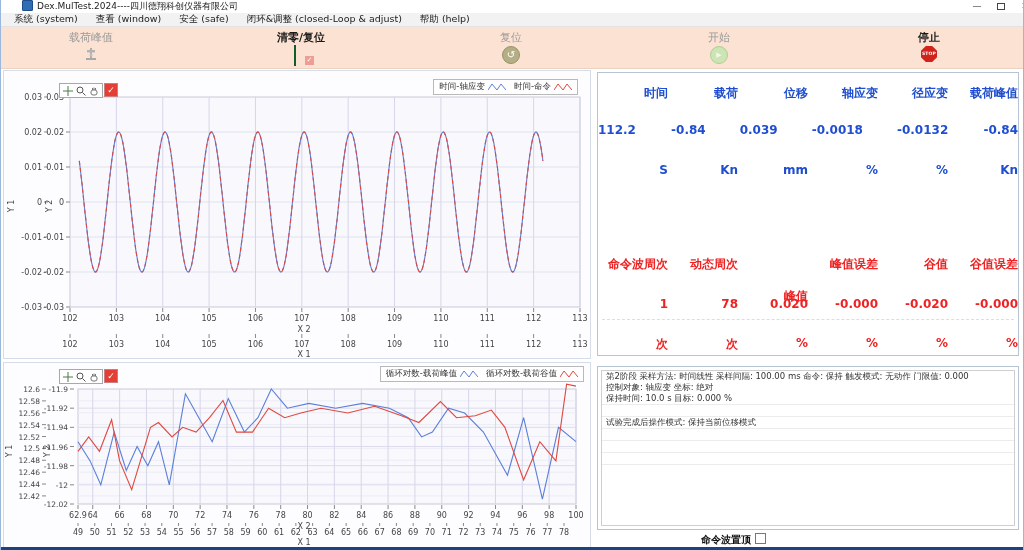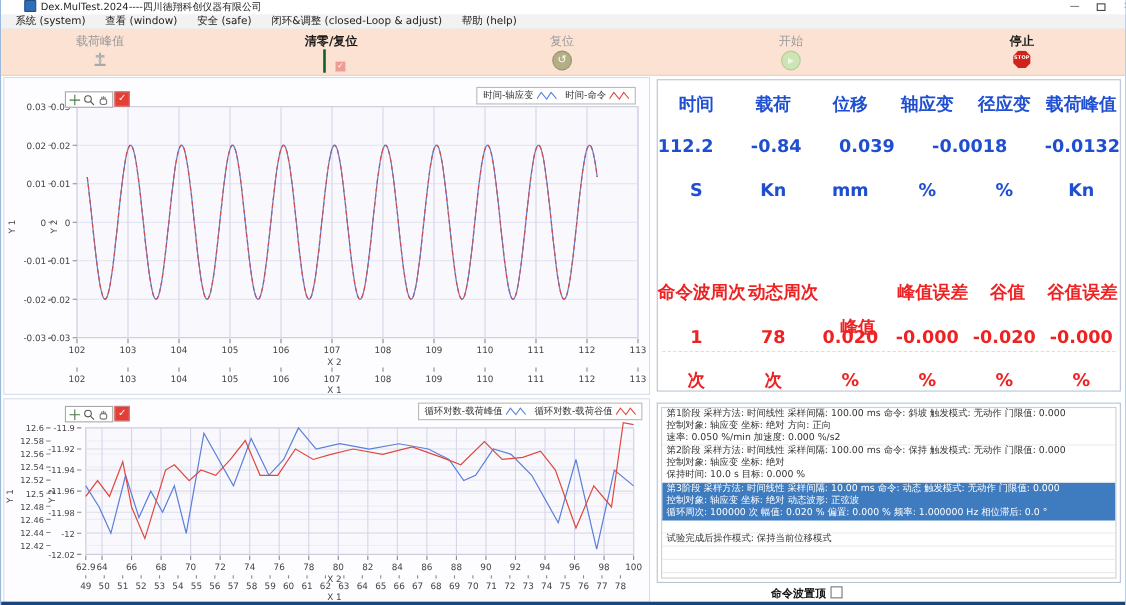--- a/index.html
+++ b/index.html
@@ -44,21 +44,21 @@
     padding:0 3px;height:13px;z-index:3;}
   .rcheck{position:absolute;width:12px;height:12px;background:#e53e35;border:1px solid #c97f7f;color:#fff;
     font-size:9px;line-height:12px;text-align:center;z-index:3;}
   .legend{position:absolute;border:1px solid #b9b9b9;background:#fff;display:flex;gap:8px;align-items:center;
     font-size:8.5px;color:#333;padding:1px 5px;z-index:3;white-space:nowrap;}
   .legend .litem{display:flex;gap:3px;align-items:center;}
   
   .data-box{position:absolute;left:596px;top:72px;width:422px;height:284px;background:#fff;
     border:1px solid #b6c4d4;box-sizing:border-box;}
   .trow{position:absolute;left:0;width:100%;display:flex;}
-  .tcell{flex:1;text-align:center;font-size:16px;font-weight:bold;white-space:nowrap;}
+  .tcell{flex:1;text-align:right;font-size:12px;font-weight:bold;white-space:nowrap;}
   .dashed-div{position:absolute;left:4px;right:4px;border-top:1px dashed #ddd;}
   
   .log-box{position:absolute;left:596px;top:366px;width:422px;height:164px;background:#fff;
     border:1px solid #b6c4d4;box-sizing:border-box;}
   .log-inner{position:absolute;left:3px;top:3px;right:3px;bottom:3px;border:1px solid #cfcfcf;overflow:hidden;background:#fff;}
   .log-row{font-size:8.5px;line-height:11px;color:#333;border-bottom:1px solid #ececec;padding:0 4px;}
   .log-row.hl{background:#3e7bbf;color:#fff;border-bottom-color:#3e7bbf;}
   .log-empty{height:11px;border-bottom:1px solid #ececec;}
   
   .pin{position:absolute;left:700px;top:533px;width:224px;text-align:left;font-size:10px;font-weight:bold;color:#111;}
@@ -521,33 +521,23 @@
       <div class="tcell" style="color: rgb(238, 34, 34);">%</div>
       <div class="tcell" style="color: rgb(238, 34, 34);">%</div>
       <div class="tcell" style="color: rgb(238, 34, 34);">%</div>
       <div class="tcell" style="color: rgb(238, 34, 34);">%</div>
     </div>
 </div>
 
 <div class="log-box">
   <div class="log-inner" id="logInner">
       <div class="log-row">
-        <div>第1阶段  采样方法: 时间线性  采样间隔: 100.00  ms  命令: 斜坡    触发模式: 无动作  门限值: 0.000</div>
-        <div>控制对象: 轴应变  坐标: 绝对  方向: 正向</div>
-        <div>速率: 0.050  %/min  加速度: 0.000  %/s2</div>
-      </div>
-      <div class="log-row">
         <div>第2阶段  采样方法: 时间线性  采样间隔: 100.00  ms  命令: 保持    触发模式: 无动作  门限值: 0.000</div>
         <div>控制对象: 轴应变  坐标: 绝对</div>
         <div>保持时间: 10.0  s  目标: 0.000  %</div>
-      </div>
-      <div class="log-row hl">
-        <div>第3阶段  采样方法: 时间线性  采样间隔: 10.00  ms  命令: 动态    触发模式: 无动作  门限值: 0.000</div>
-        <div>控制对象: 轴应变  坐标: 绝对  动态波形: 正弦波</div>
-        <div>循环周次: 100000  次  幅值: 0.020  %  偏置: 0.000  %  频率: 1.000000  Hz  相位滞后: 0.0  °</div>
       </div>
       <div class="log-empty"></div>
       <div class="log-row">试验完成后操作模式: 保持当前位移模式</div>
       <div class="log-empty"></div>
       <div class="log-empty"></div>
       <div class="log-empty"></div>
     </div>
 </div>
 
 <div class="pin">

